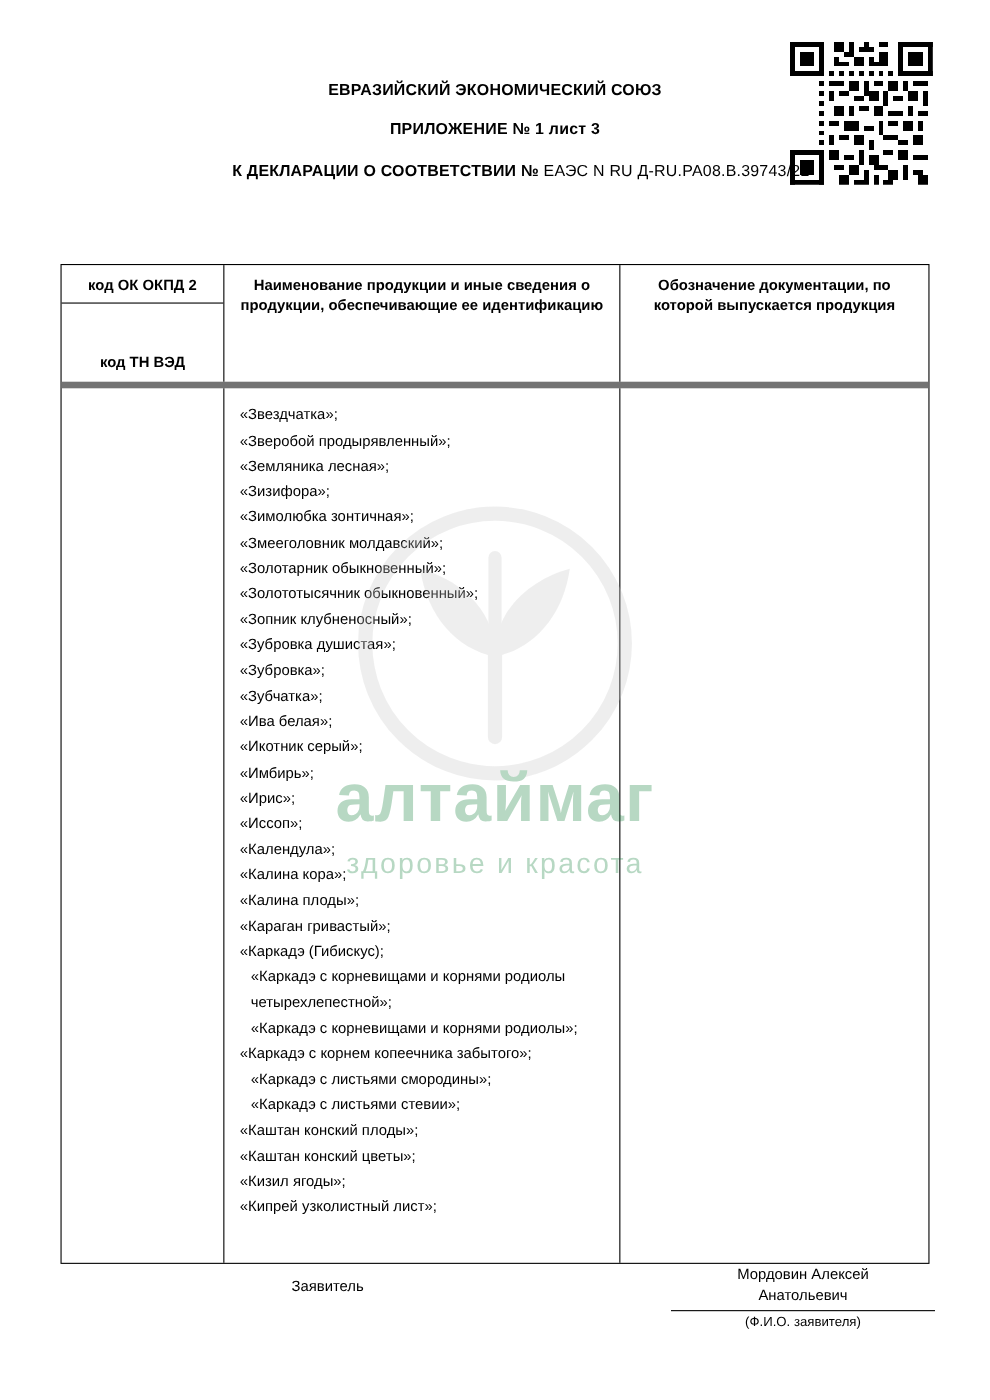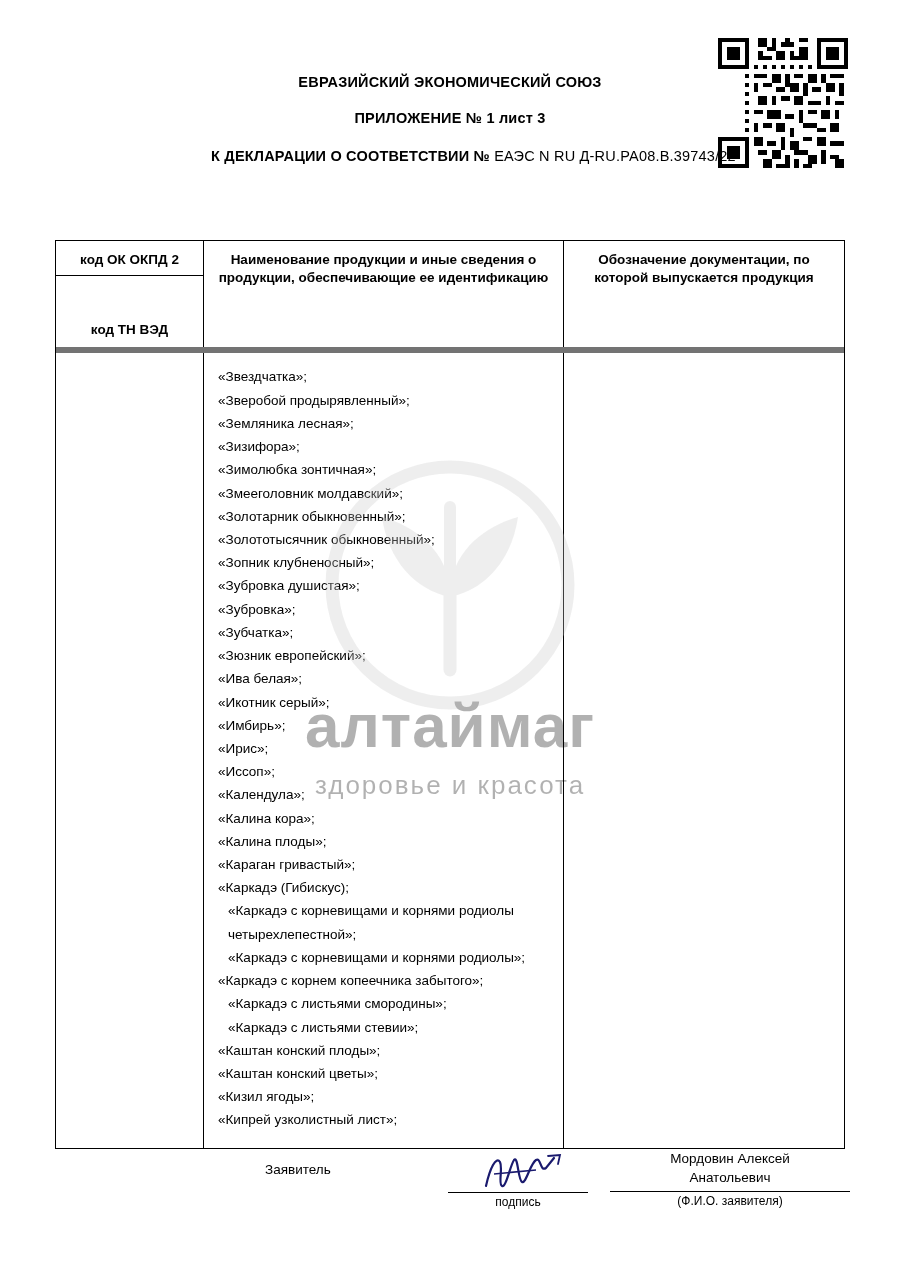--- a/index.html
+++ b/index.html
@@ -140,21 +140,21 @@
     height: 400px;
     pointer-events: none;
     z-index: 5;
     opacity: 0.30;
   }
   .wm-text {
     position: absolute;
     left: 0;
     width: 600px;
     text-align: center;
-    color: #000000;
+    color: #15803d;
     font-weight: bold;
   }
   .wm-main {
     top: 235px;
     font-size: 62px;
     letter-spacing: 1px;
   }
   .wm-sub {
     top: 315px;
     font-size: 26px;
@@ -359,21 +359,20 @@
           <li>«Земляника лесная»;</li>
           <li>«Зизифора»;</li>
           <li>«Зимолюбка зонтичная»;</li>
           <li>«Змееголовник молдавский»;</li>
           <li>«Золотарник обыкновенный»;</li>
           <li>«Золототысячник обыкновенный»;</li>
           <li>«Зопник клубненосный»;</li>
           <li>«Зубровка душистая»;</li>
           <li>«Зубровка»;</li>
           <li>«Зубчатка»;</li>
-          <li>«Зюзник европейский»;</li>
           <li>«Ива белая»;</li>
           <li>«Икотник серый»;</li>
           <li>«Имбирь»;</li>
           <li>«Ирис»;</li>
           <li>«Иссоп»;</li>
           <li>«Календула»;</li>
           <li>«Калина кора»;</li>
           <li>«Калина плоды»;</li>
           <li>«Караган гривастый»;</li>
           <li>«Каркадэ (Гибискус);</li>
@@ -399,31 +398,20 @@
       <path d="M300 140 C300 95, 262 70, 232 62 C238 105, 265 135, 300 142 Z" fill="#c9c9c9"></path>
       <path d="M300 140 C300 95, 338 70, 368 62 C362 105, 335 135, 300 142 Z" fill="#c9c9c9"></path>
       <path d="M300 132 C300 92, 300 70, 300 52" stroke="#c9c9c9" stroke-width="12" fill="none" stroke-linecap="round"></path>
     </svg>
     <div class="wm-text wm-main">алтаймаг</div>
     <div class="wm-text wm-sub">здоровье и красота</div>
   </div>
 
   <div class="footer">
     <div class="applicant-label">Заявитель</div>
-    <div class="sign-block">
-      <div class="sign-scribble">
-        <svg width="140" height="42" viewBox="0 0 140 42">
-          <path d="M38 36 C42 18, 48 6, 52 12 C55 18, 50 34, 54 36 C58 38, 62 16, 66 10 C70 5, 70 30, 74 32 C78 34, 82 14, 88 10 C93 7, 92 22, 98 18 L106 8" fill="none" stroke="#1a1a6e" stroke-width="2.2" stroke-linecap="round"></path>
-          <path d="M46 24 L88 20" fill="none" stroke="#1a1a6e" stroke-width="1.6"></path>
-          <path d="M100 6 L112 5 L110 14" fill="none" stroke="#1a1a6e" stroke-width="1.8" stroke-linecap="round"></path>
-        </svg>
-      </div>
-      <div class="sign-line"></div>
-      <div class="sign-caption">подпись</div>
-    </div>
     <div class="name-block">
       <div class="nm">Мордовин Алексей</div>
       <div class="nm">Анатольевич</div>
       <div class="name-line"></div>
       <div class="name-caption">(Ф.И.О. заявителя)</div>
     </div>
   </div>
 
 </div>
 

